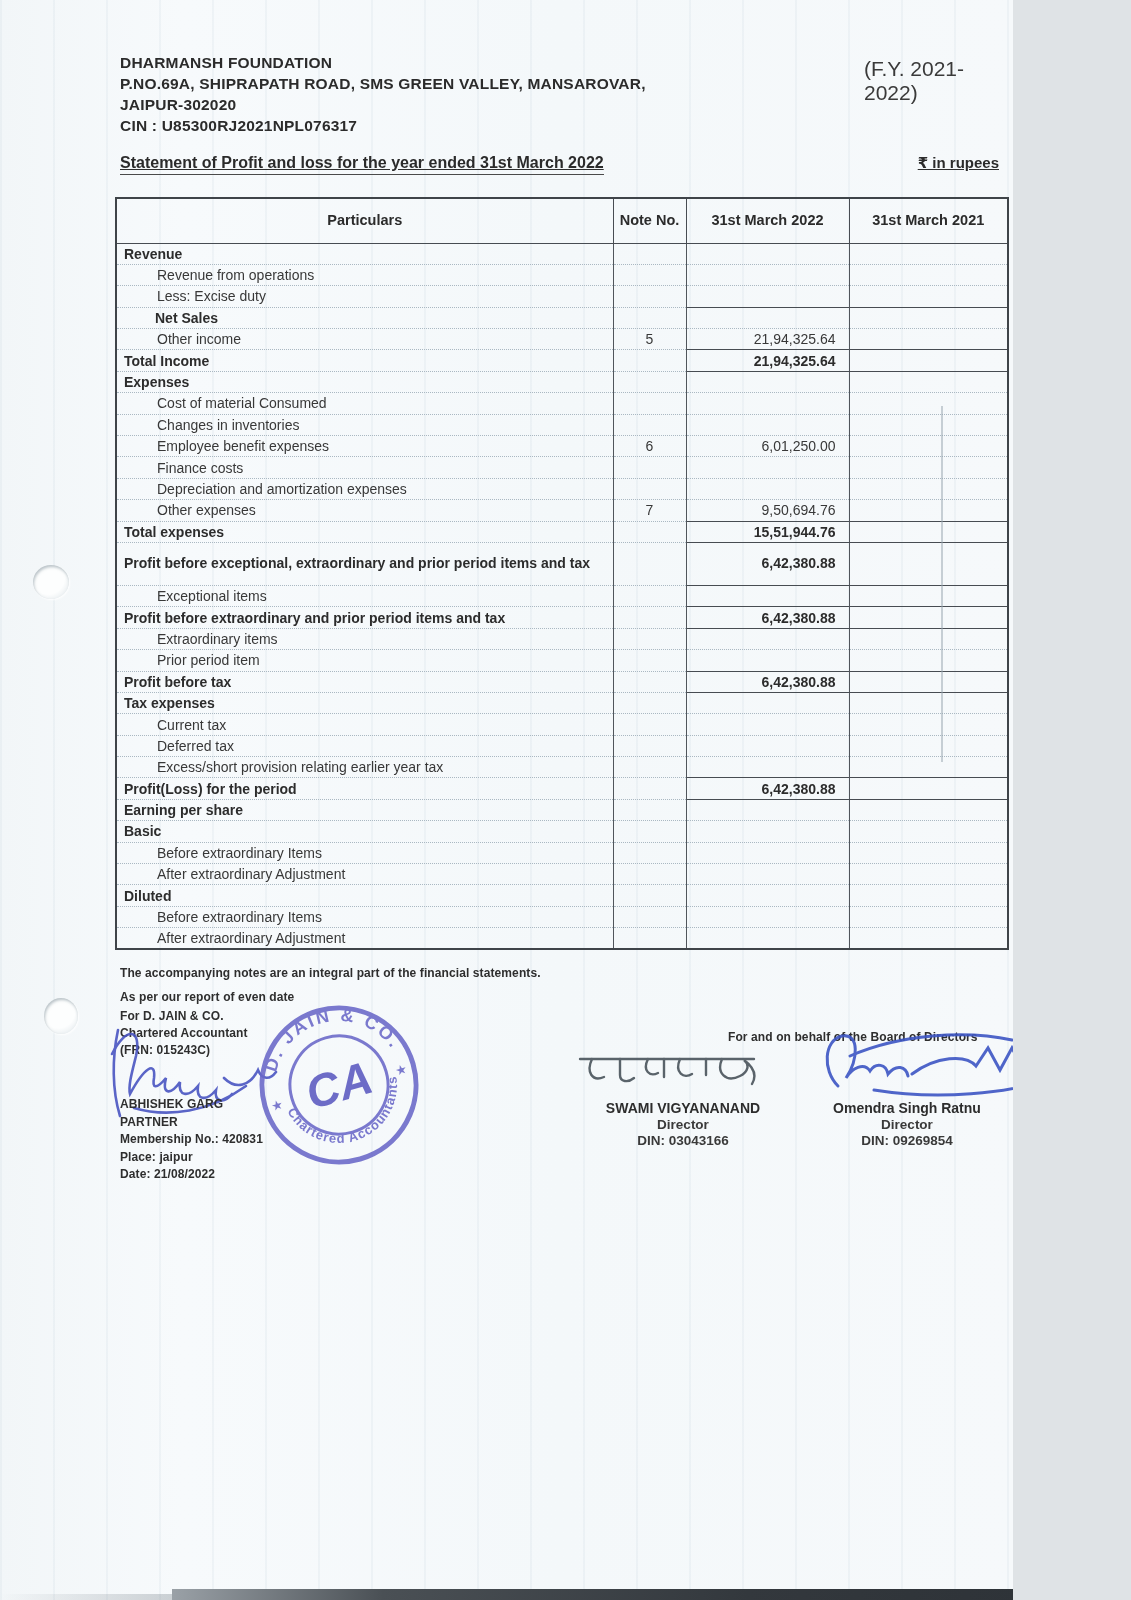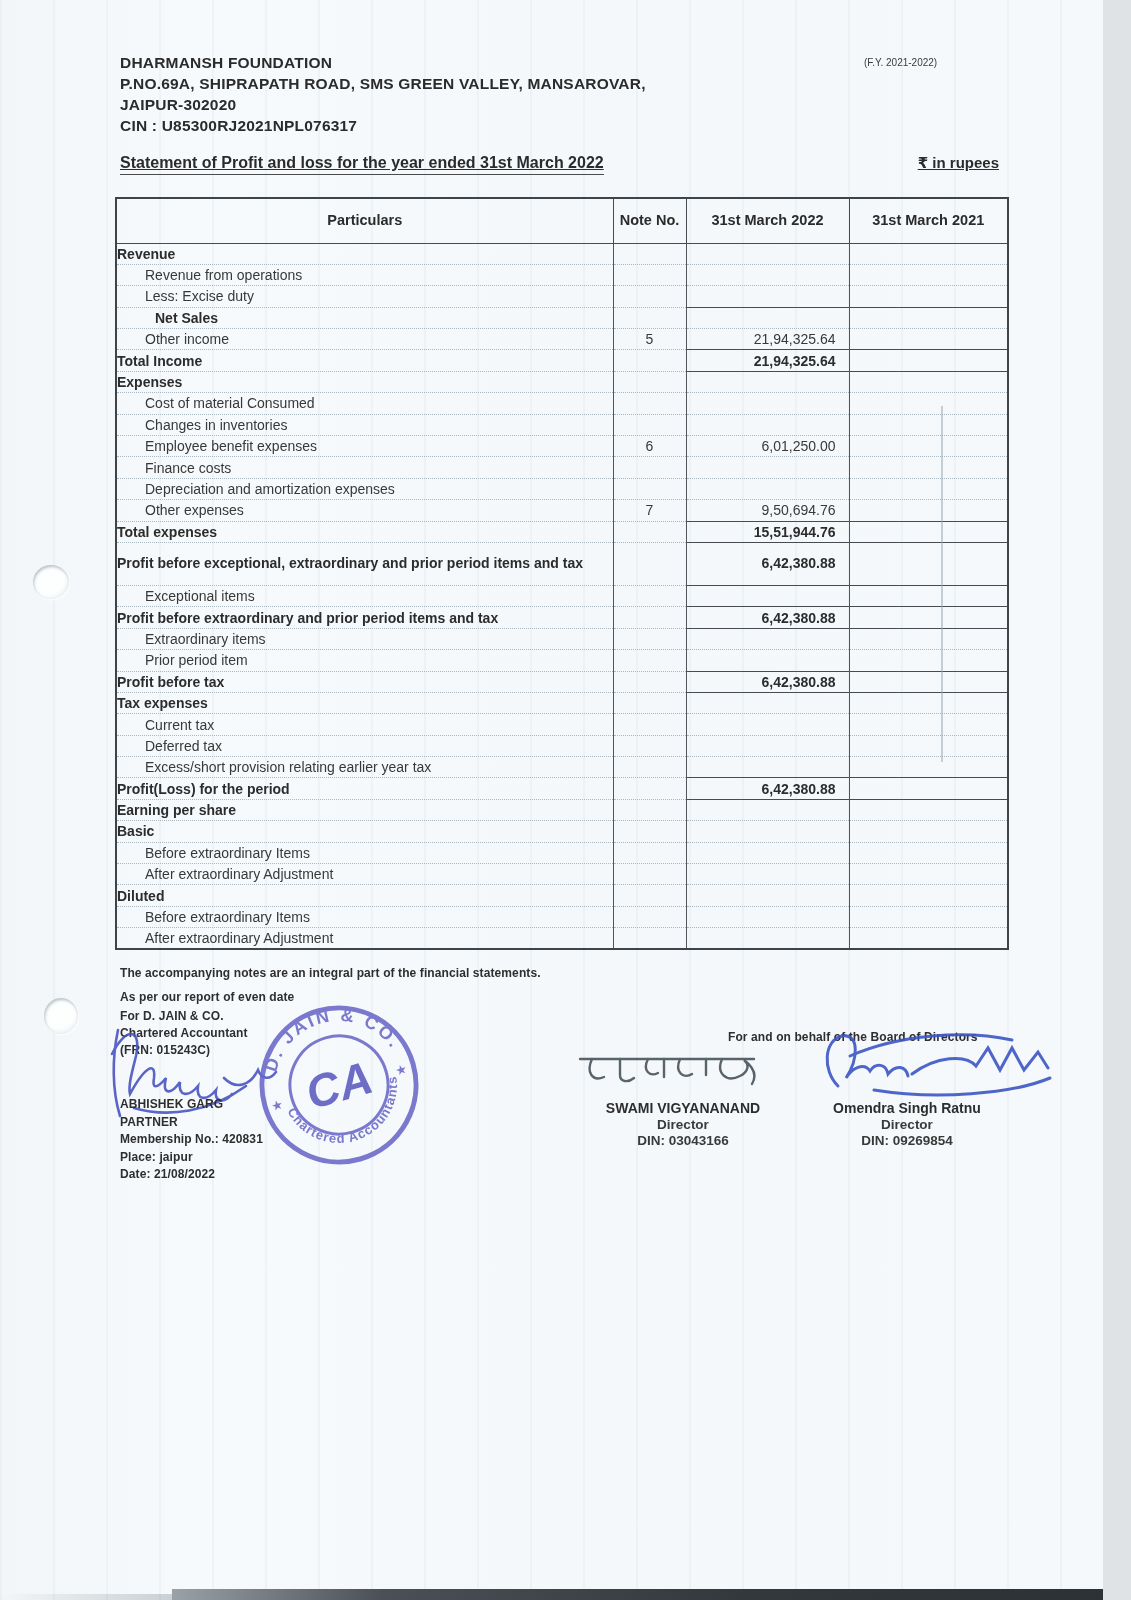--- a/index.html
+++ b/index.html
@@ -1,46 +1,46 @@
 <!DOCTYPE html>
 <html><head>
 <meta charset="utf-8">
 <style>
   * { margin:0; padding:0; box-sizing:border-box; }
   html,body { width:1131px; }
   body { font-family:"Liberation Sans","DejaVu Sans",sans-serif; background:#dfe3e6; }
   .page {
-    position:relative; width:1103px; height:1600px; overflow:hidden;
+    position:relative; width:1013px; height:1600px; overflow:hidden;
     background:linear-gradient(90deg,#f2f6f8 0%,#f7fafc 18%,#f4f8fa 55%,#f6f9fb 100%);
     color:#2e2e2e;
   }
   .page::before { 
     content:""; position:absolute; inset:0; pointer-events:none;
     background:repeating-linear-gradient(90deg, rgba(196,210,220,.18) 0 2px, rgba(255,255,255,0) 2px 53px);
   }
   .abs { position:absolute; }
 
   
   .company { left:120px; top:52px; font-size:15.5px; font-weight:bold; color:#2b2b2b; line-height:21px; letter-spacing:.2px; }
-  .fy { left:864px; top:57px; font-size:10px; color:#3a3a3a; }
+  .fy { left:864px; top:57px; font-size:21px; color:#3a3a3a; }
   .title-row { left:120px; top:154px; width:887px; display:flex; justify-content:space-between; align-items:flex-start;text-decoration:underline; }
   .stmt-title { font-size:16px; font-weight:bold; color:#2b2b2b; border-bottom:1.5px solid #4a4a4a; padding-bottom:2px; }
   .currency-note { font-size:15px; font-weight:bold; color:#2b2b2b; padding-right:8px; }
 
   
   table.pl { position:absolute; left:115px; top:197px; width:892px; border-collapse:collapse; table-layout:fixed;
              font-size:14px; color:#383838; border:2px solid #3f4449; }
   table.pl th { border:1.4px solid #474c52; font-size:14.5px; font-weight:bold; color:#2b2b2b;
                 height:45px; text-align:center; vertical-align:middle; line-height:1.15; }
   table.pl td { border-left:1.4px solid #50555b; border-right:1.4px solid #50555b;
                 border-top:1px dotted #aab8c2; border-bottom:1px dotted #aab8c2;
                 height:21.4px; vertical-align:middle; white-space:nowrap; overflow:visible; }
   tr.row.tall td { height:43px; white-space:normal; line-height:1.25; }
-  td.c-label { }
-  tr.item td.c-label { padding-left:28px; font-weight:normal; }
+  td.c-label { padding-left:7px; }
+  tr.item td.c-label { padding-left:40px; font-weight:normal; }
   tr.section td.c-label, tr.item-bold td.c-label { font-weight:bold; color:#2c2c2c; }
   tr.item-bold td.c-label { padding-left:38px;margin-top:17px; }
   td.c-note { text-align:center; }
   td.c-v22, td.c-v21 { text-align:right; padding-right:13px; }
   td.vb { font-weight:bold; color:#2c2c2c; }
   tr.rt td.c-v22, tr.rt td.c-v21 { border-top:1.4px solid #474c52; }
   tr.rb td.c-v22, tr.rb td.c-v21 { border-bottom:1.4px solid #474c52; }
 
   
   .bold-line { font-weight:bold; color:#2e2e2e; font-size:12px; letter-spacing:.1px; }

